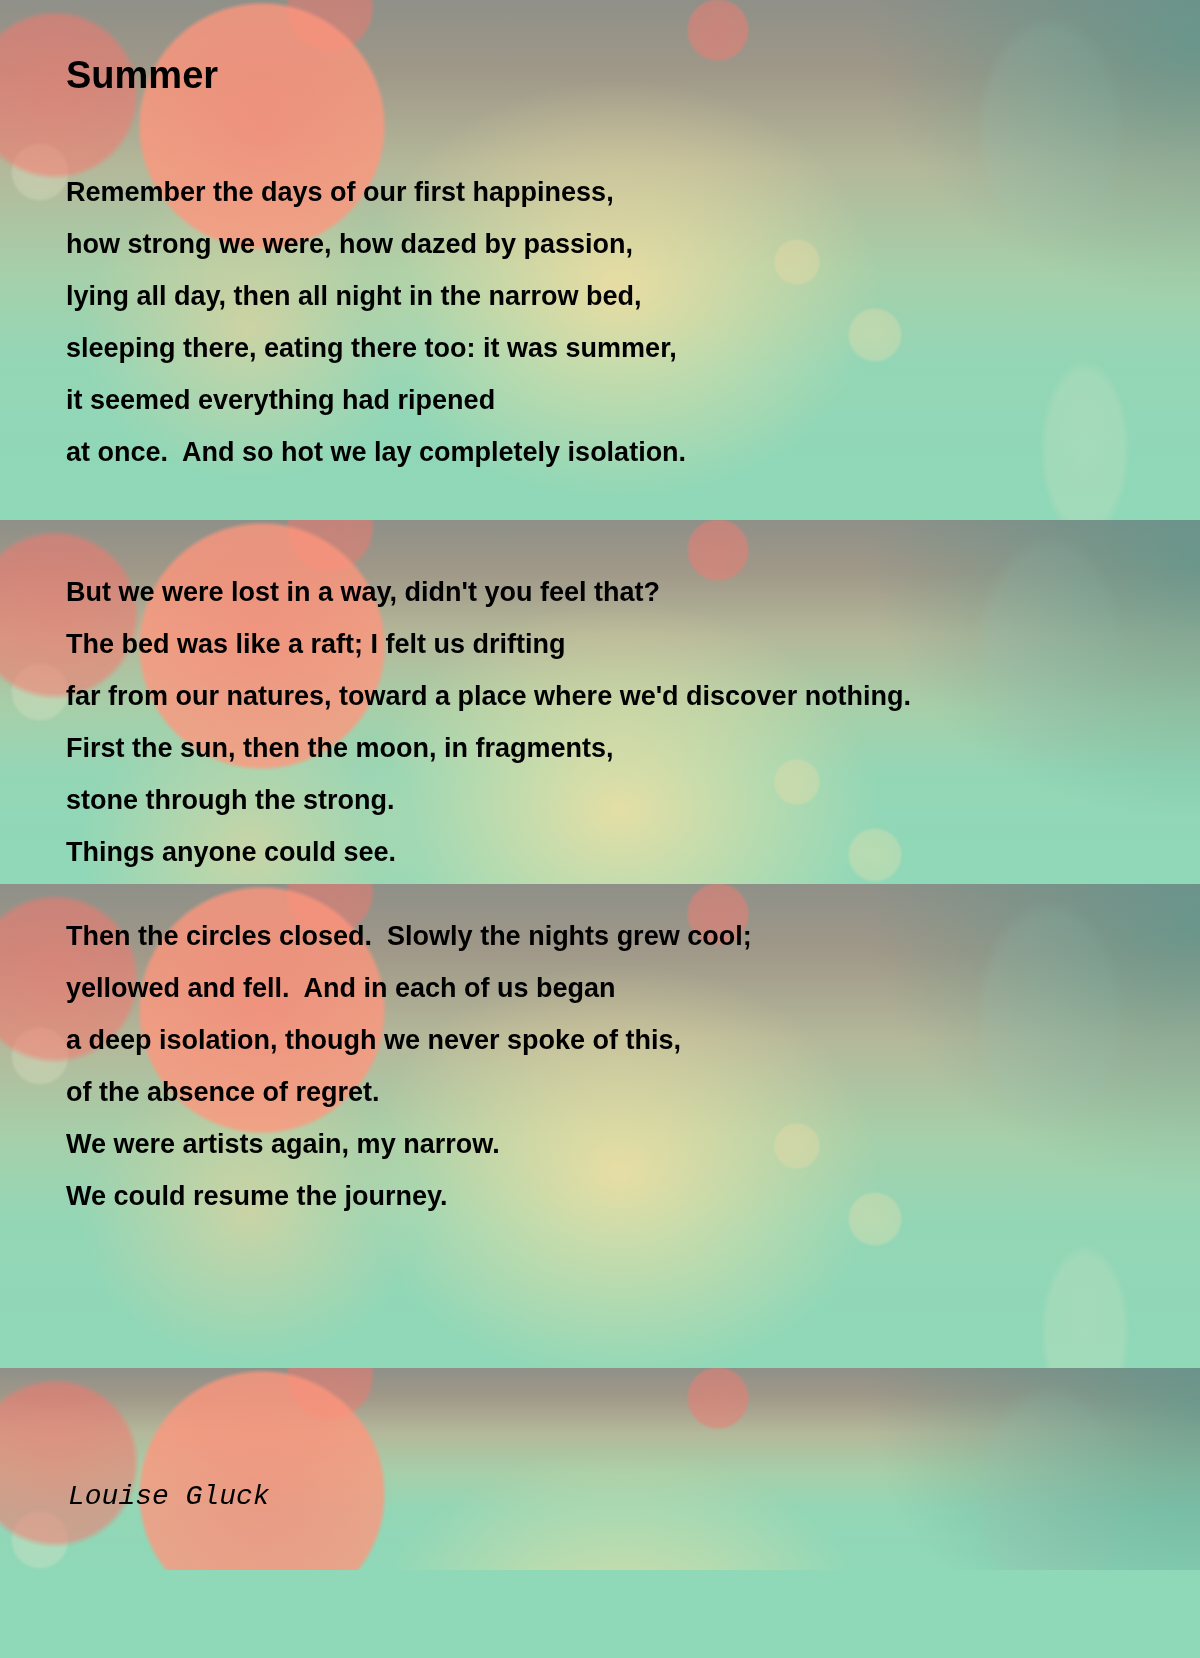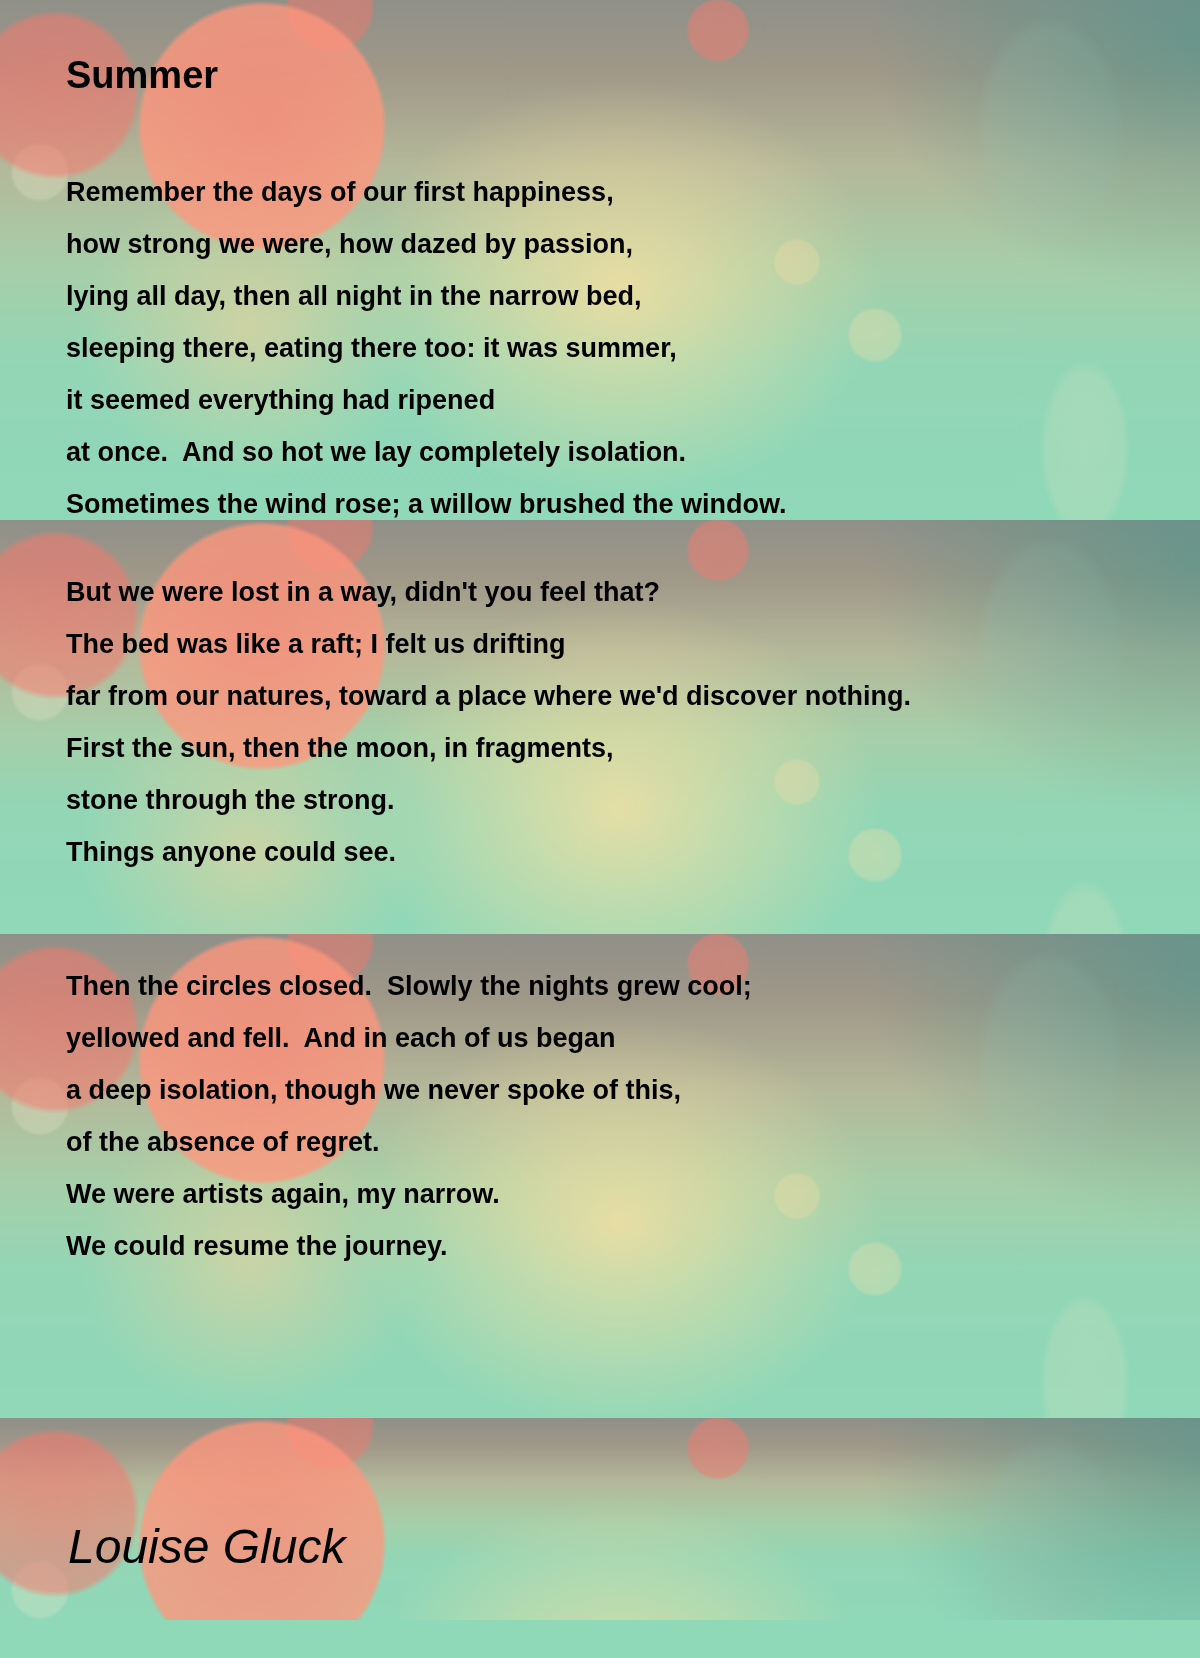--- a/index.html
+++ b/index.html
@@ -37,21 +37,21 @@
     
     content: "";
     position: absolute;
     inset: 0;
     background: radial-gradient(ellipse 330px 260px at 1200px 40px, rgba(80,150,140,0.65) 0, rgba(80,150,140,0) 100%);
     pointer-events: none;
   }
   .section > * { position: relative; }
 
   .s1 { height: 520px; }
-  .s2 { height: 414px; }
+  .s2 { height: 364px; }
   .s3 { height: 484px; }
   .s4 { height: 202px; }
 
   .title {
     position: absolute;
     left: 66px;
     top: 53px;
     margin: 0;
     font-size: 38px;
     font-weight: bold;
@@ -80,38 +80,38 @@
     top: 513px;
     font-size: 27px;
     font-weight: bold;
     line-height: 52px;
     font-style: italic;
   }
   .author {
     position: absolute;
     left: 68px;
     top: 104px;
-    font-size: 48px;
+    font-size: 28px;
     font-style: italic;
     line-height: 50px;
+    font-family: Liberation Mono, monospace;
   }
 </style>
 </head>
 <body>
 
 <div class="section s1">
   <h1 class="title">Summer</h1>
   <div class="stanza">
     <div class="line">Remember the days of our first happiness,</div>
     <div class="line">how strong we were, how dazed by passion,</div>
     <div class="line">lying all day, then all night in the narrow bed,</div>
     <div class="line">sleeping there, eating there too: it was summer,</div>
     <div class="line">it seemed everything had ripened</div>
     <div class="line">at once.  And so hot we lay completely isolation.</div>
-    <div class="line">Sometimes the wind rose; a willow brushed the window.</div>
   </div>
 </div>
 
 <div class="section s2">
   <div class="stanza">
     <div class="line">But we were lost in a way, didn't you feel that?</div>
     <div class="line">The bed was like a raft; I felt us drifting</div>
     <div class="line">far from our natures, toward a place where we'd discover nothing.</div>
     <div class="line">First the sun, then the moon, in fragments,</div>
     <div class="line">stone through the strong.</div>

